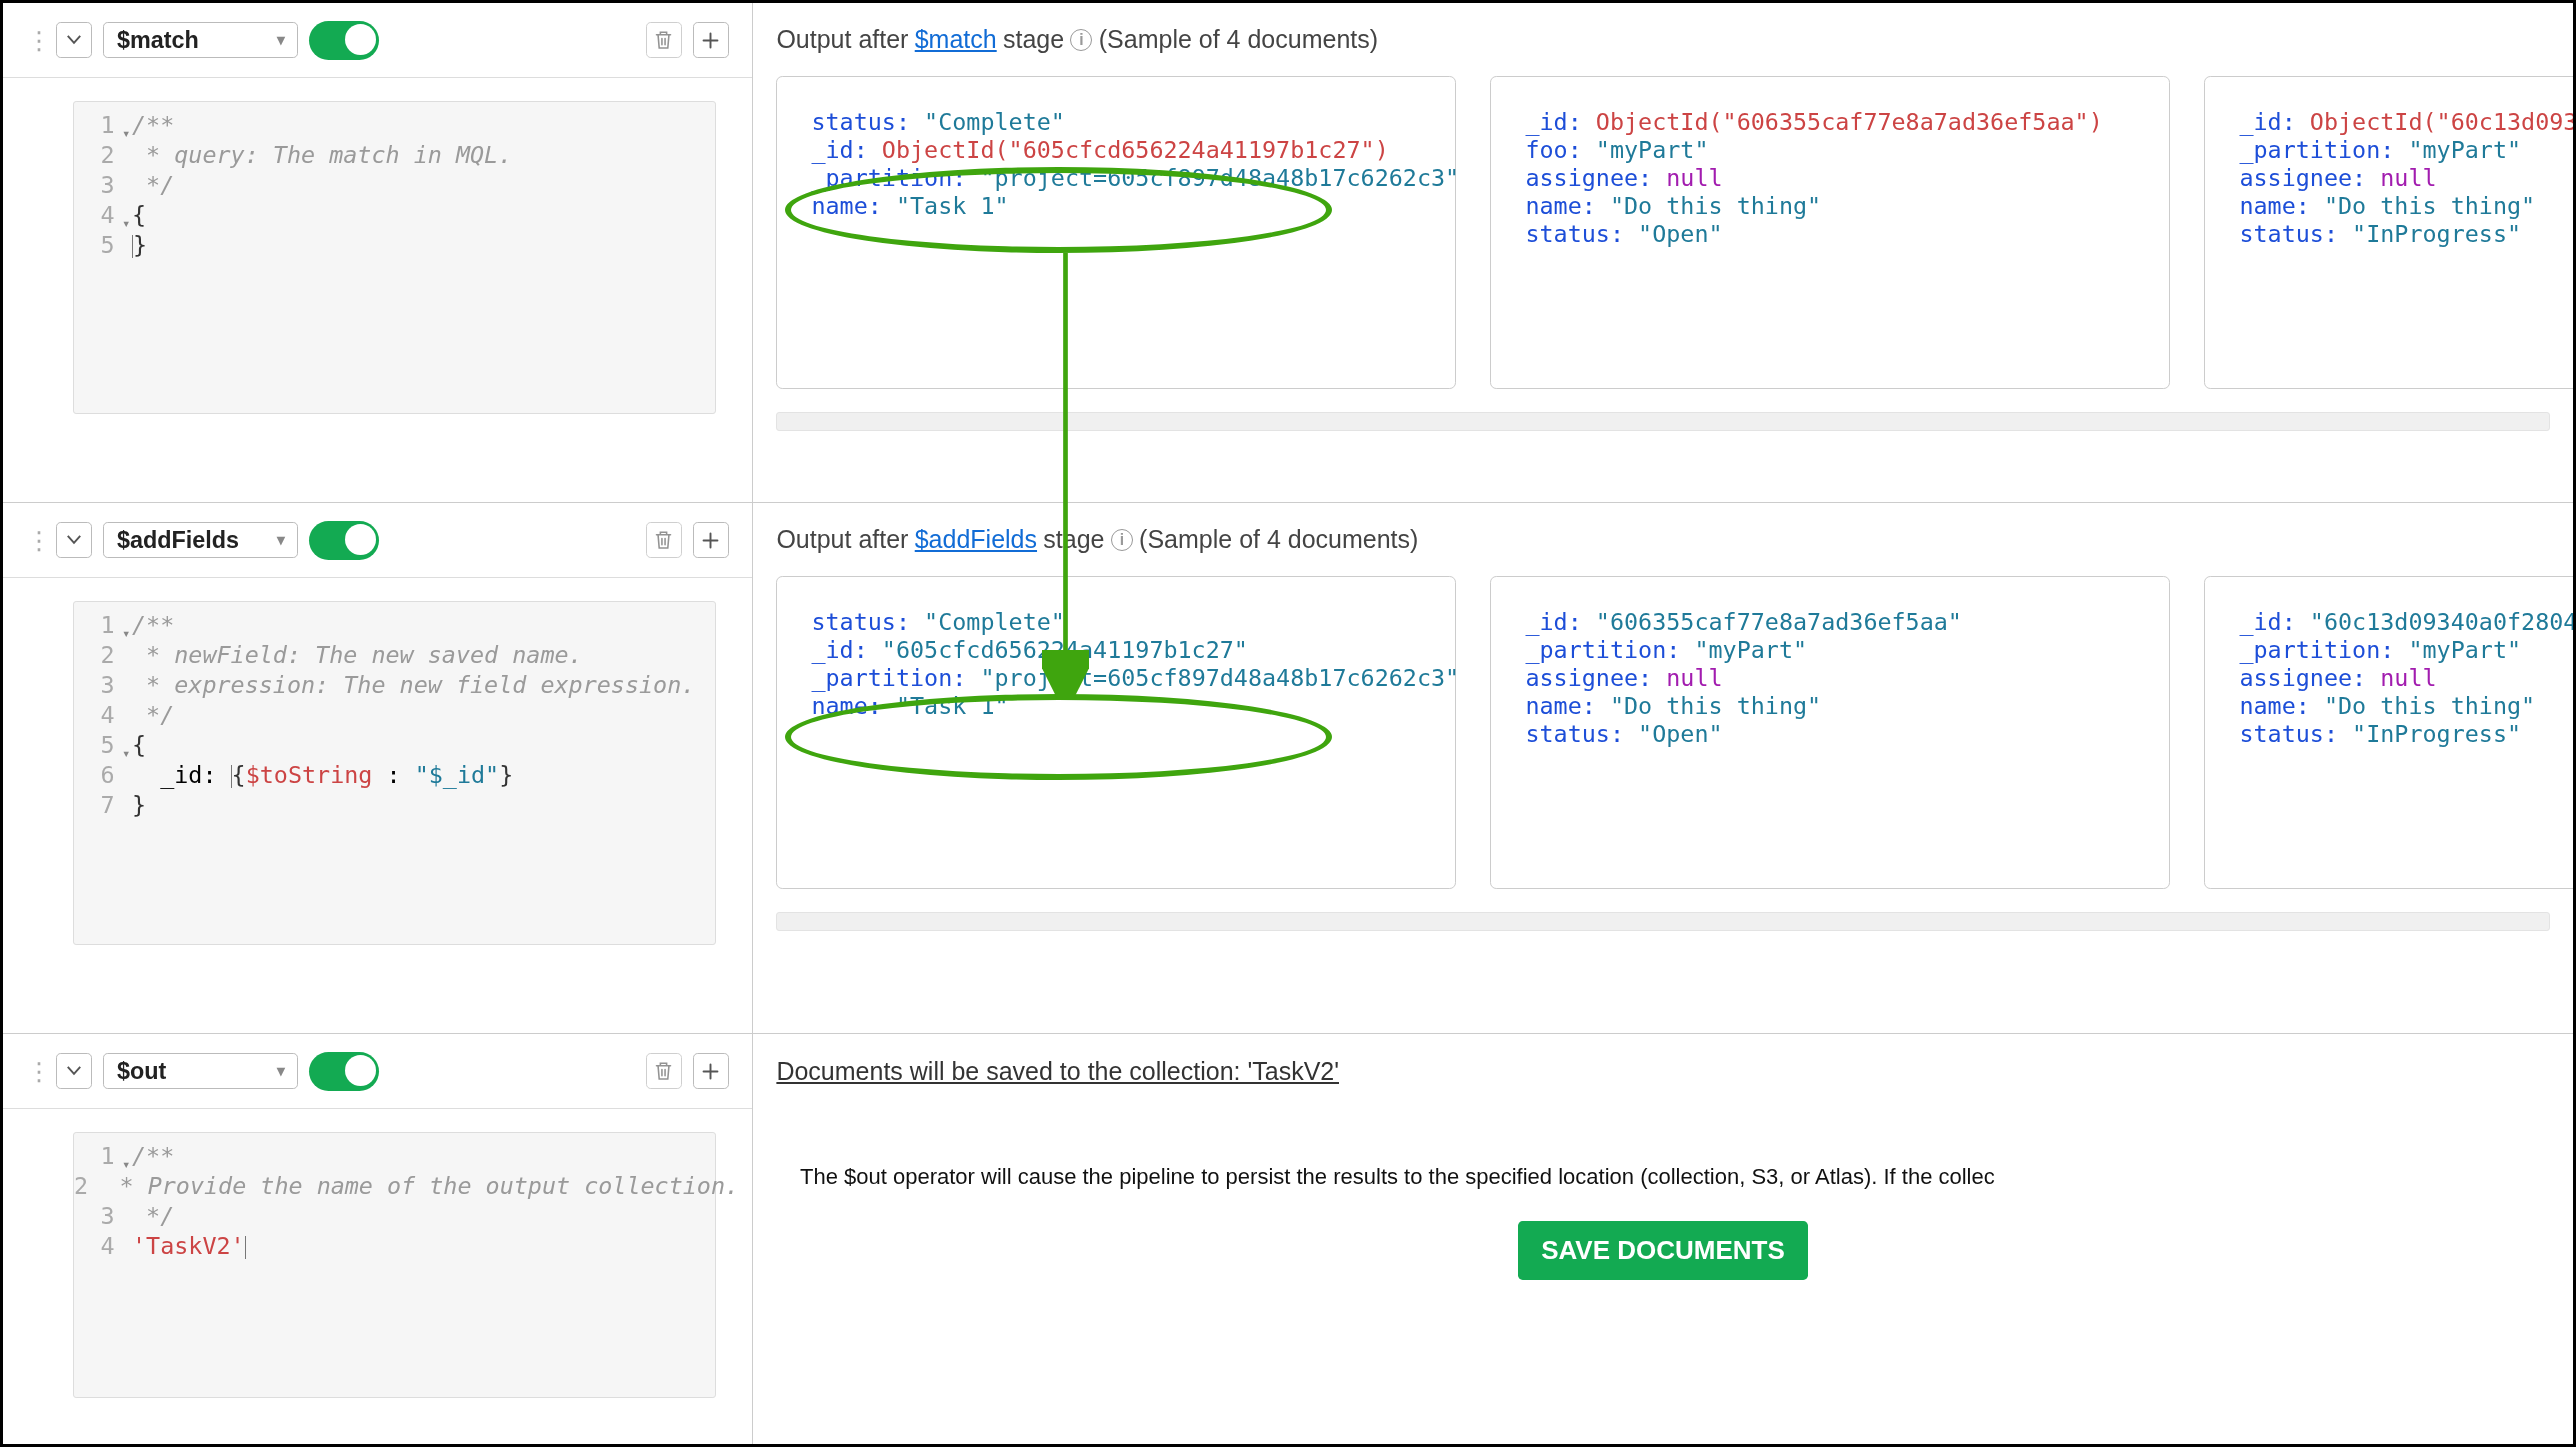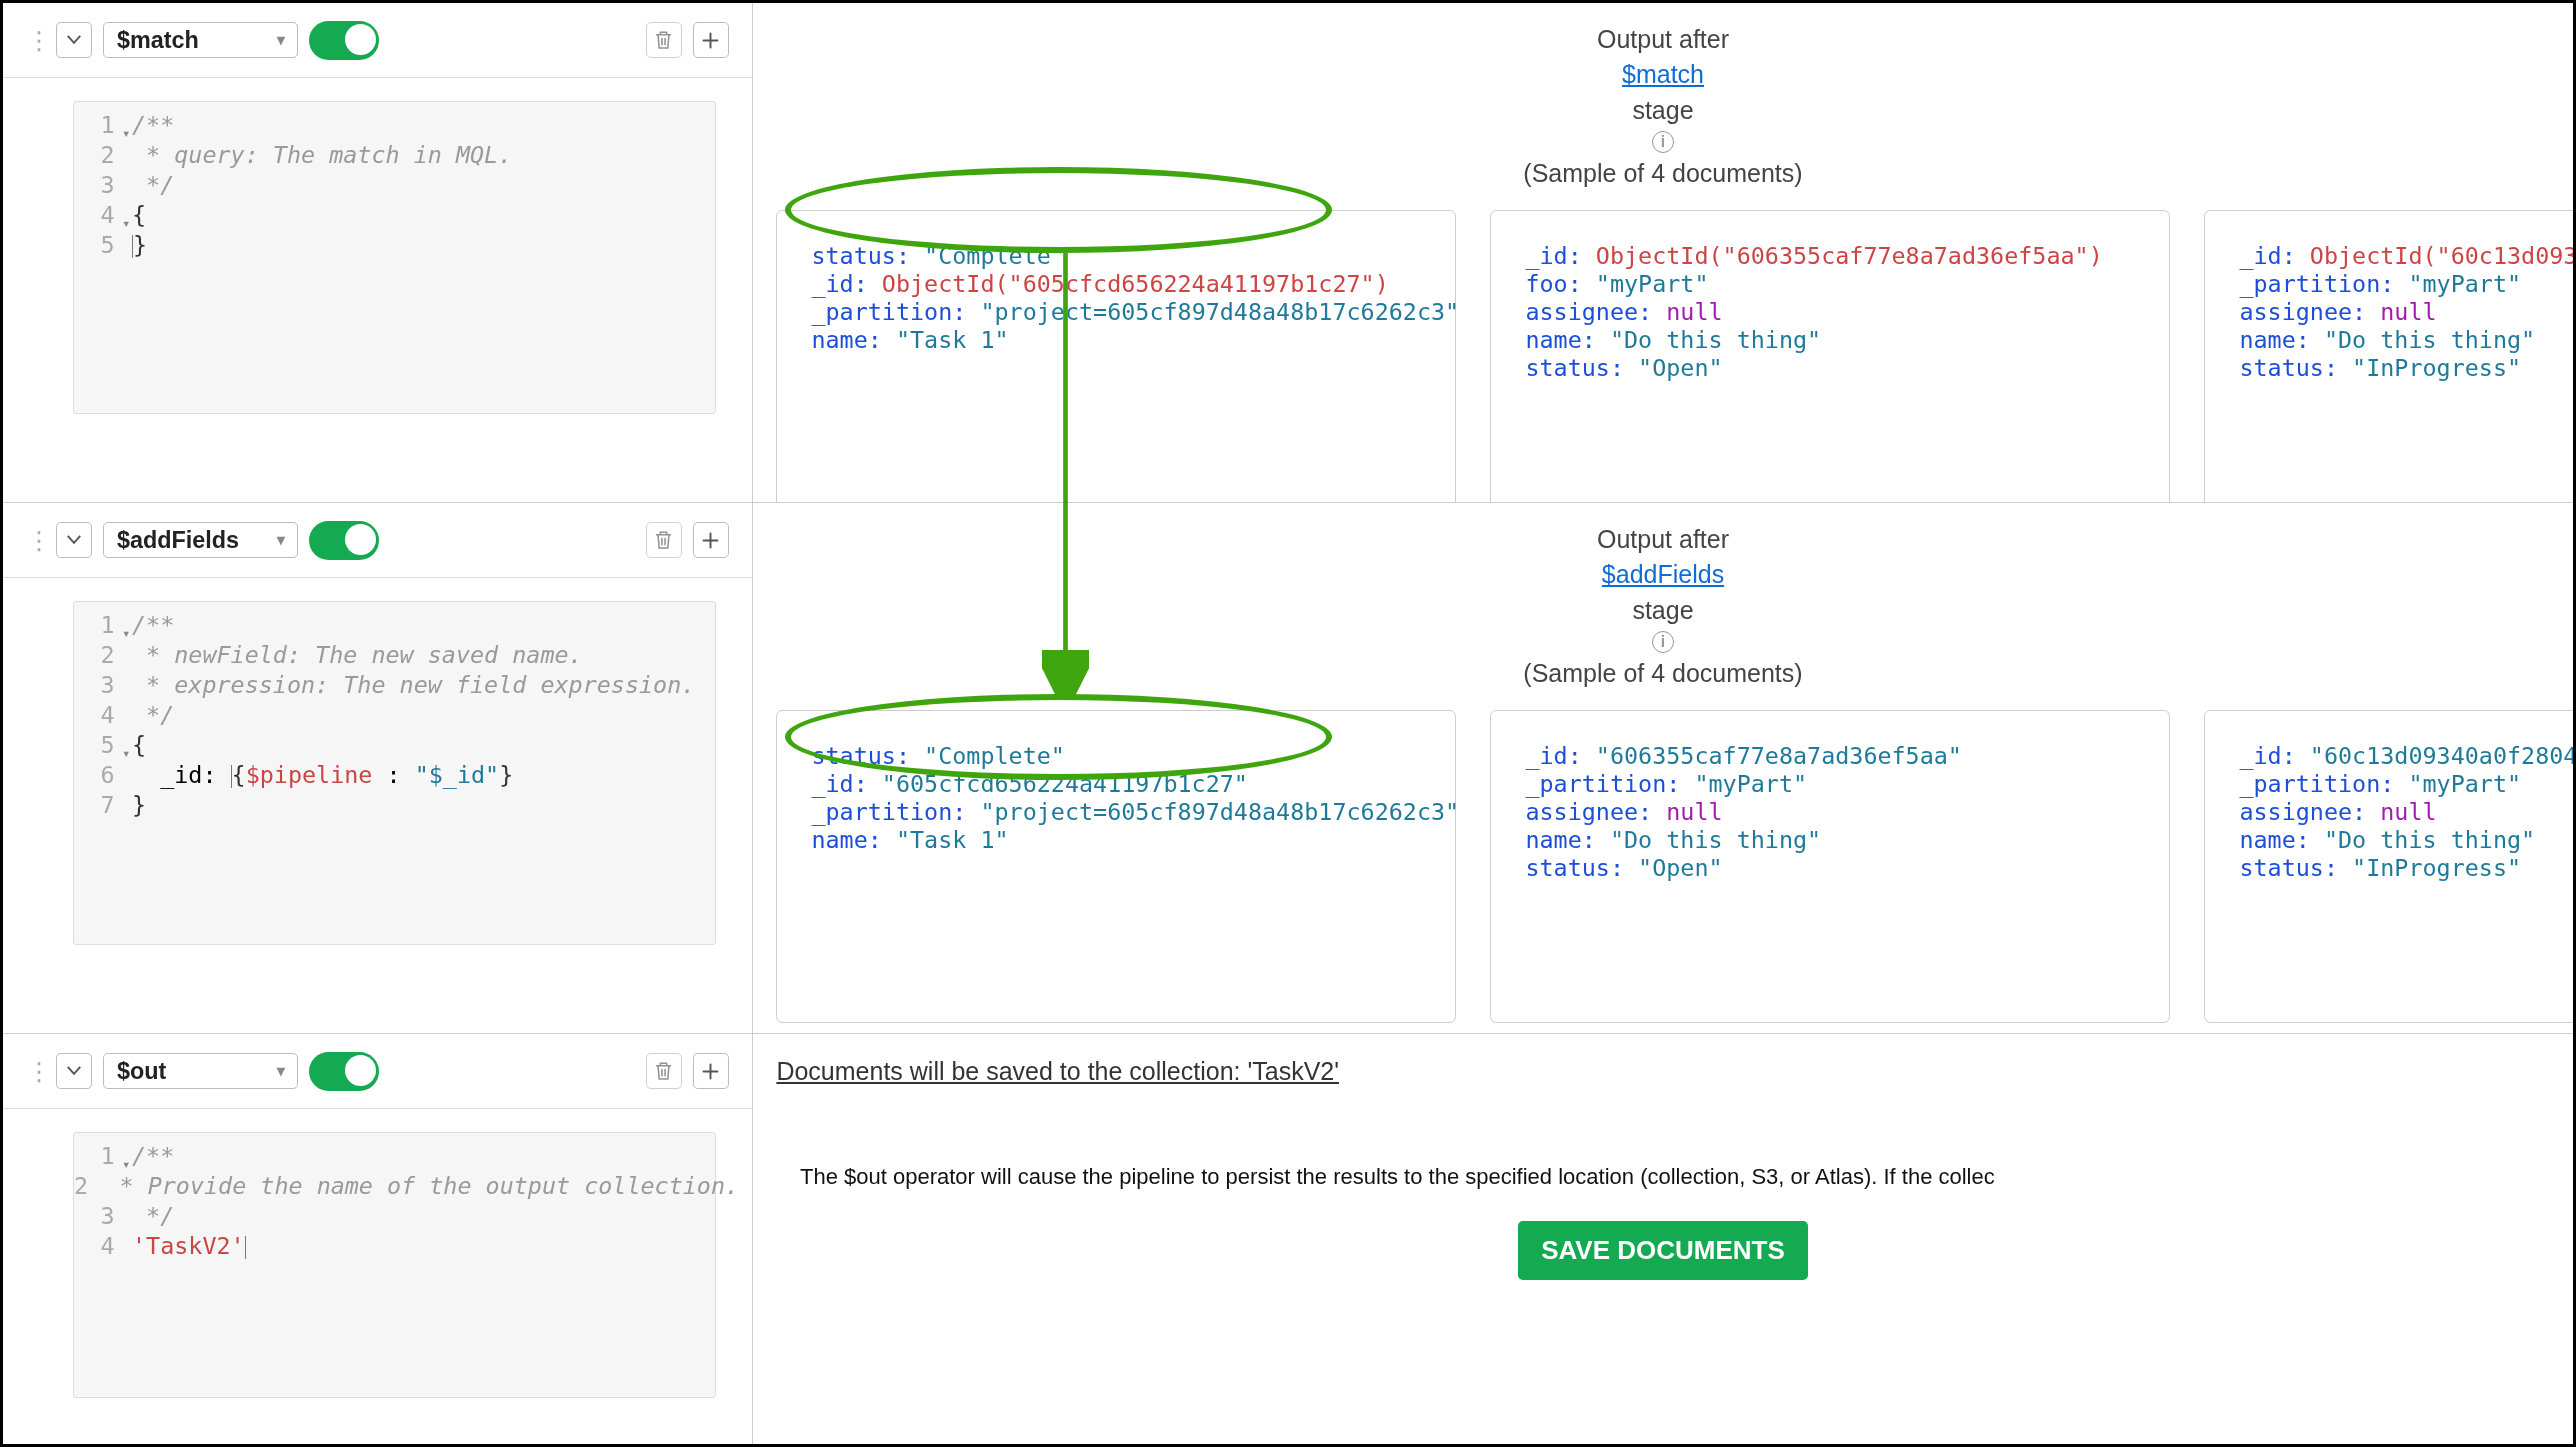--- a/index.html
+++ b/index.html
@@ -54,21 +54,21 @@
 }
 .fold-caret { color: #888; font-size: 14px; position: absolute; right: -9.4px; top: 7.8px; }
 .cline { flex: 1; white-space: pre; padding-left: 11px; }
 .comment { color: #9a9a9a; font-style: italic; }
 .punc { color: #333; }
 .cursor-mark { border-left: 1.6px solid #777; display: inline-block; height: 23.4px; vertical-align: middle; }
 .tok-red { color: #c44; }
 .tok-blue { color: #1f7a99; }
 
 .output-header {
-  font-size: 25px; color: #444; padding: 22px 23.4px; display: flex; align-items: center; gap: 6.3px; flex-direction: column;
+  font-size: 25px; color: #444; padding: 22px 23.4px; display: flex; align-items: center; gap: 6.3px;
 }
 .output-header a { color: #116cd6; text-decoration: underline; }
 .info-icon {
   width: 22px; height: 22px; border-radius: 50%; border: 1.6px solid #999; color: #999;
   display: inline-flex; align-items: center; justify-content: center; font-size: 15.6px; font-weight: 700;
 }
 .cards-row {
   display: flex; gap: 34px; padding: 0 23.4px 23.4px 23.4px;
 }
 .doc-card {
@@ -227,21 +227,21 @@
       <div class="code-line">
           <div class="gutter">4</div>
           <div class="cline comment"> */</div>
         </div>
       <div class="code-line">
           <div class="gutter">5<span class="fold-caret">▾</span></div>
           <div class="cline punc">{</div>
         </div>
       <div class="code-line">
           <div class="gutter">6</div>
-          <div class="cline"><span>  _id: </span><span class="cursor-mark"></span><span class="punc">{</span><span class="tok-red">$pipeline</span><span> : </span><span class="tok-blue">"$_id"</span><span class="punc">}</span></div>
+          <div class="cline"><span>  _id: </span><span class="cursor-mark"></span><span class="punc">{</span><span class="tok-red">$toString</span><span> : </span><span class="tok-blue">"$_id"</span><span class="punc">}</span></div>
         </div>
       <div class="code-line">
           <div class="gutter">7</div>
           <div class="cline punc">}</div>
         </div>
     </div>
   </div>
   <div class="stage-right">
     <div class="output-header">
       <span>Output after</span>

